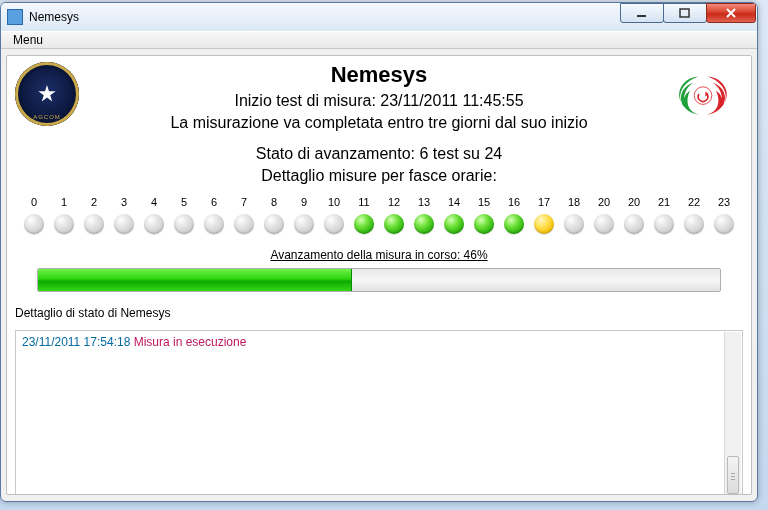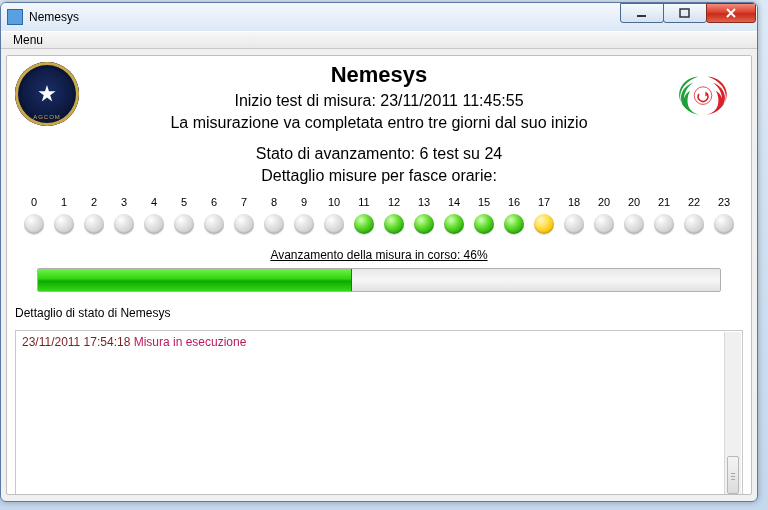--- a/index.html
+++ b/index.html
@@ -99,21 +99,21 @@
     position:absolute; left:0; top:0; bottom:0;
     background: linear-gradient(#6ff04a,#2ed60f 45%,#0ea800 55%,#33d816);
     border-right:1px solid #0a8a00;
   }
   .status-heading { font-size:12px; margin-top:14px; margin-bottom:10px; }
   .log-box {
     border:1px solid #c8c8c8; height:172px; position:relative;
     font-size:12px; overflow:hidden; background:#fff;
   }
   .log-content { position:absolute; left:6px; top:4px; right:20px; }
-  .log-ts { color:#7f1d1d; }
+  .log-ts { color:#0369a1; }
   .log-msg { color:#be185d; }
   .scrollbar {
     position:absolute; right:1px; top:1px; bottom:1px; width:17px;
     background:#f0f0f0; border-left:1px solid #d8d8d8;
   }
   .scroll-thumb {
     position:absolute; left:2px; right:2px; bottom:6px; height:38px;
     background: linear-gradient(#f4f4f4,#dcdcdc); border:1px solid #b8b8b8;
     border-radius:2px;
   }

